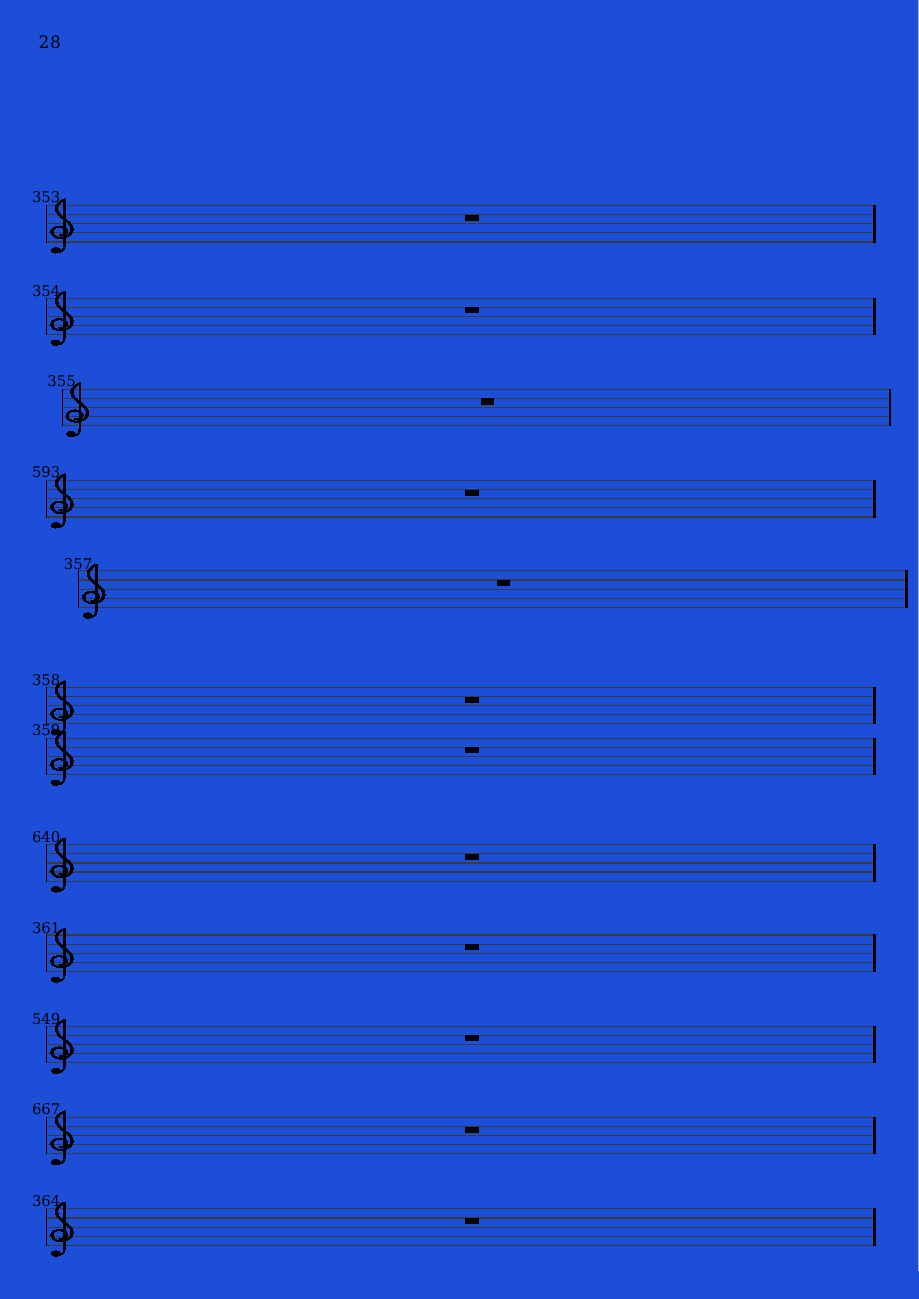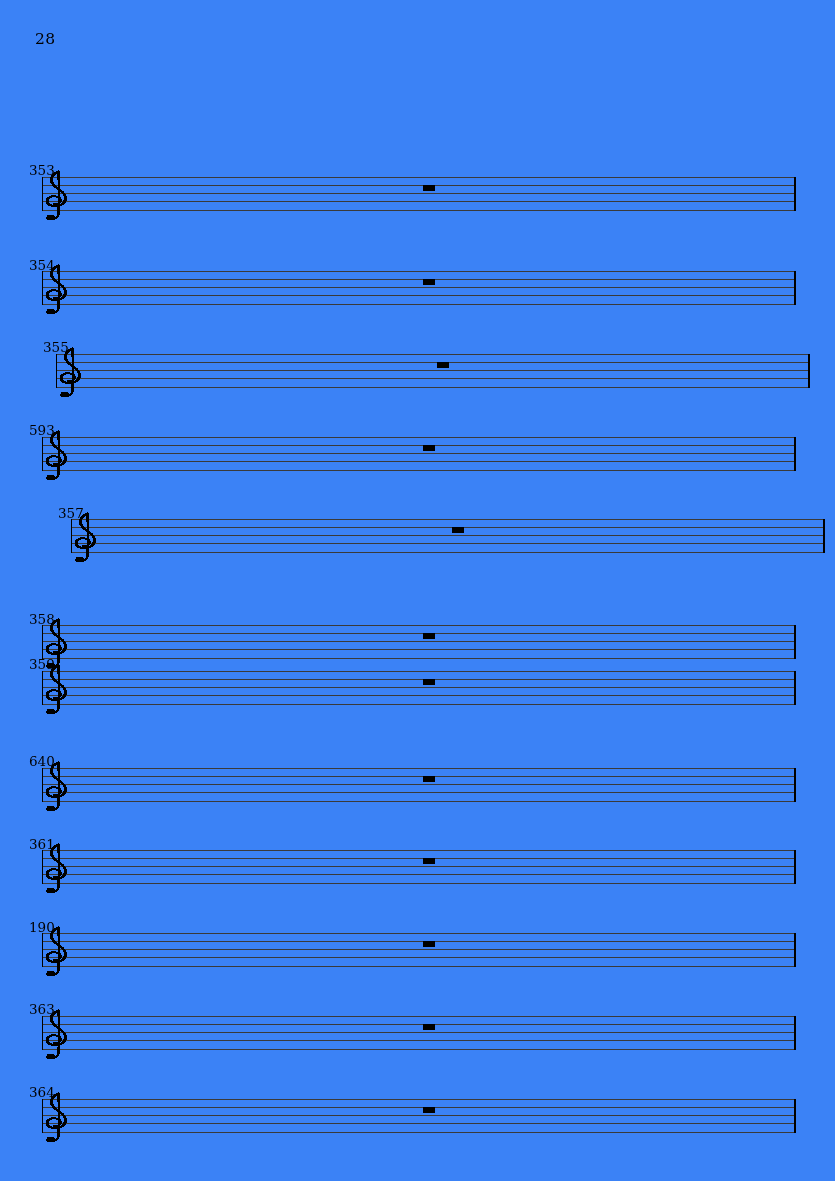--- a/index.html
+++ b/index.html
@@ -8,21 +8,21 @@
     background: #ffffff;
     width: 835px;
     height: 1181px;
     overflow: hidden;
     font-family: "DejaVu Serif", serif;
   }
   .score-page {
     position: relative;
     width: 835px;
     height: 1181px;
-    background: #3b82f6;
+    background: #1d4ed8;
   }
   .page-number {
     position: absolute;
     left: 35px;
     top: 30px;
     font-size: 15.5px;
     color: #000000;
     letter-spacing: 0.5px;
   }
   .system {
@@ -74,21 +74,21 @@
 
       <circle cx="7.6" cy="52.1" r="2.9" fill="#000"></circle>
     </symbol>
   </defs>
 </svg>
 
 <div class="score-page">
   <div class="page-number">28</div>
 
 
-  <div class="system" style="top: 162px; text-align: center;">
+  <div class="system" style="top: 172px; text-align: center;">
     <div class="measure-number">353</div>
     <svg class="staff" viewBox="0 0 754 58" shape-rendering="crispEdges">
 
       <g stroke="#3a3a3a" stroke-width="1">
         <line x1="0" y1="12" x2="754" y2="12"></line>
         <line x1="0" y1="20.25" x2="754" y2="20.25"></line>
         <line x1="0" y1="28.5" x2="754" y2="28.5"></line>
         <line x1="0" y1="36.75" x2="754" y2="36.75"></line>
         <line x1="0" y1="45" x2="754" y2="45"></line>
       </g>
@@ -273,21 +273,21 @@
 
       <rect x="752" y="11.5" width="2" height="34" fill="#000"></rect>
 
       <use href="#clef-symbol" x="-3" y="0.5" width="31" height="56"></use>
 
       <rect x="381" y="20.25" width="12" height="5.5" fill="#000"></rect>
     </svg>
   </div>
 
   <div class="system" style="top: 918.5px;">
-    <div class="measure-number">190</div>
+    <div class="measure-number">549</div>
     <svg class="staff" viewBox="0 0 754 58" shape-rendering="crispEdges">
 
       <g stroke="#3a3a3a" stroke-width="1">
         <line x1="0" y1="12" x2="754" y2="12"></line>
         <line x1="0" y1="20.25" x2="754" y2="20.25"></line>
         <line x1="0" y1="28.5" x2="754" y2="28.5"></line>
         <line x1="0" y1="36.75" x2="754" y2="36.75"></line>
         <line x1="0" y1="45" x2="754" y2="45"></line>
       </g>
 
@@ -295,21 +295,21 @@
 
       <rect x="752" y="11.5" width="2" height="34" fill="#000"></rect>
 
       <use href="#clef-symbol" x="-3" y="0.5" width="31" height="56"></use>
 
       <rect x="381" y="20.25" width="12" height="5.5" fill="#000"></rect>
     </svg>
   </div>
 
   <div class="system" style="top: 1001.25px;">
-    <div class="measure-number">363</div>
+    <div class="measure-number">667</div>
     <svg class="staff" viewBox="0 0 754 58" shape-rendering="crispEdges">
 
       <g stroke="#3a3a3a" stroke-width="1">
         <line x1="0" y1="12" x2="754" y2="12"></line>
         <line x1="0" y1="20.25" x2="754" y2="20.25"></line>
         <line x1="0" y1="28.5" x2="754" y2="28.5"></line>
         <line x1="0" y1="36.75" x2="754" y2="36.75"></line>
         <line x1="0" y1="45" x2="754" y2="45"></line>
       </g>
 

